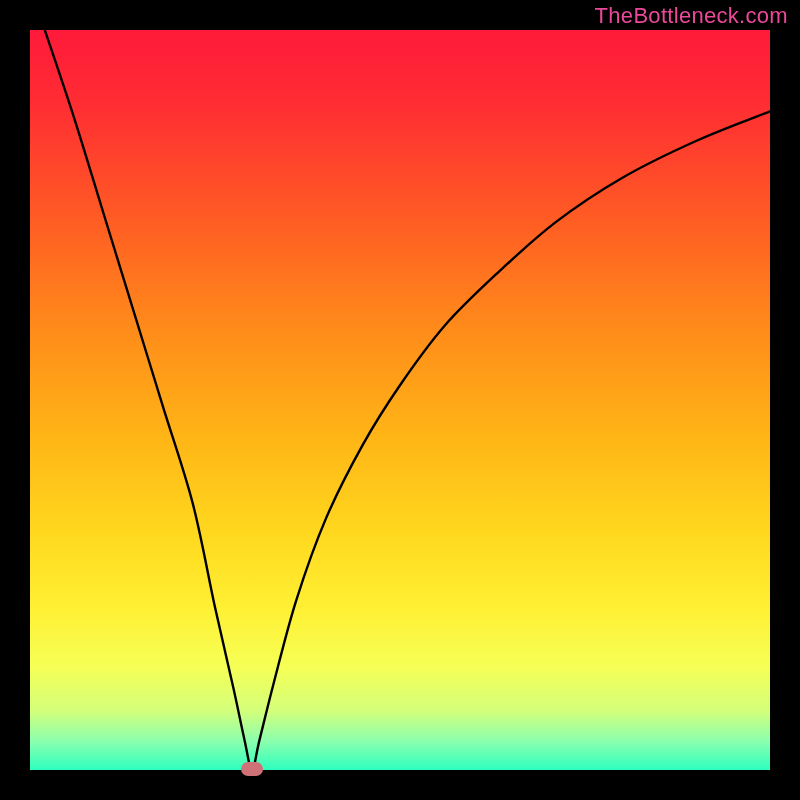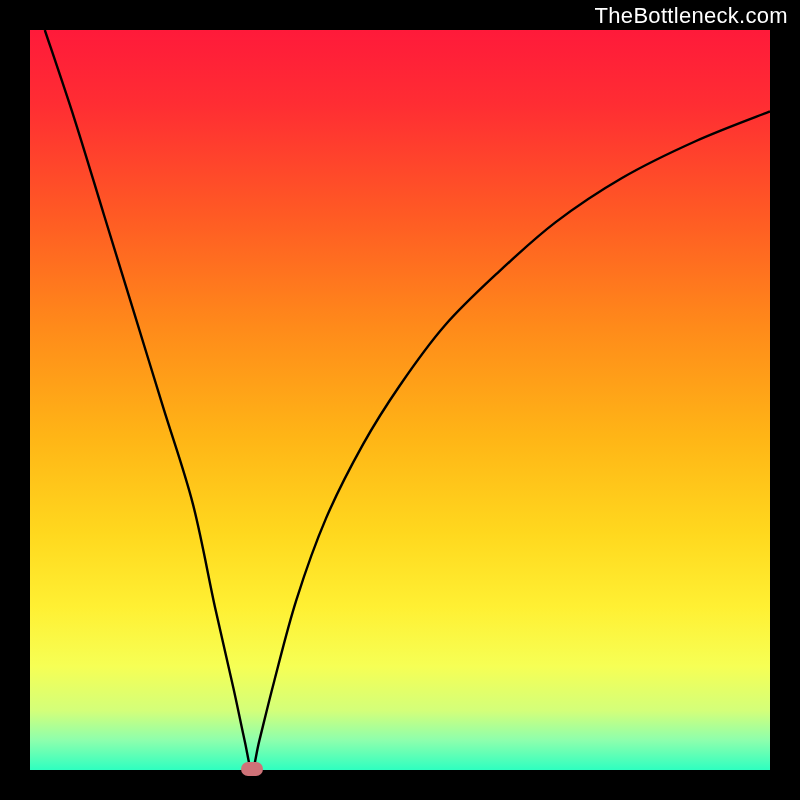--- a/index.html
+++ b/index.html
@@ -14,21 +14,21 @@
   .frame {
     position: relative;
     width: 800px;
     height: 800px;
     background: #000;
   }
   .watermark {
     position: absolute;
     top: 3px;
     right: 12px;
-    color: #ffffff;
+    color: #ec4899;
     font-size: 22px;
     font-weight: 500;
     letter-spacing: 0.3px;
     z-index: 5;
   }
   .plot-wrap {
     position: absolute;
     left: 30px;
     top: 30px;
     width: 740px;

